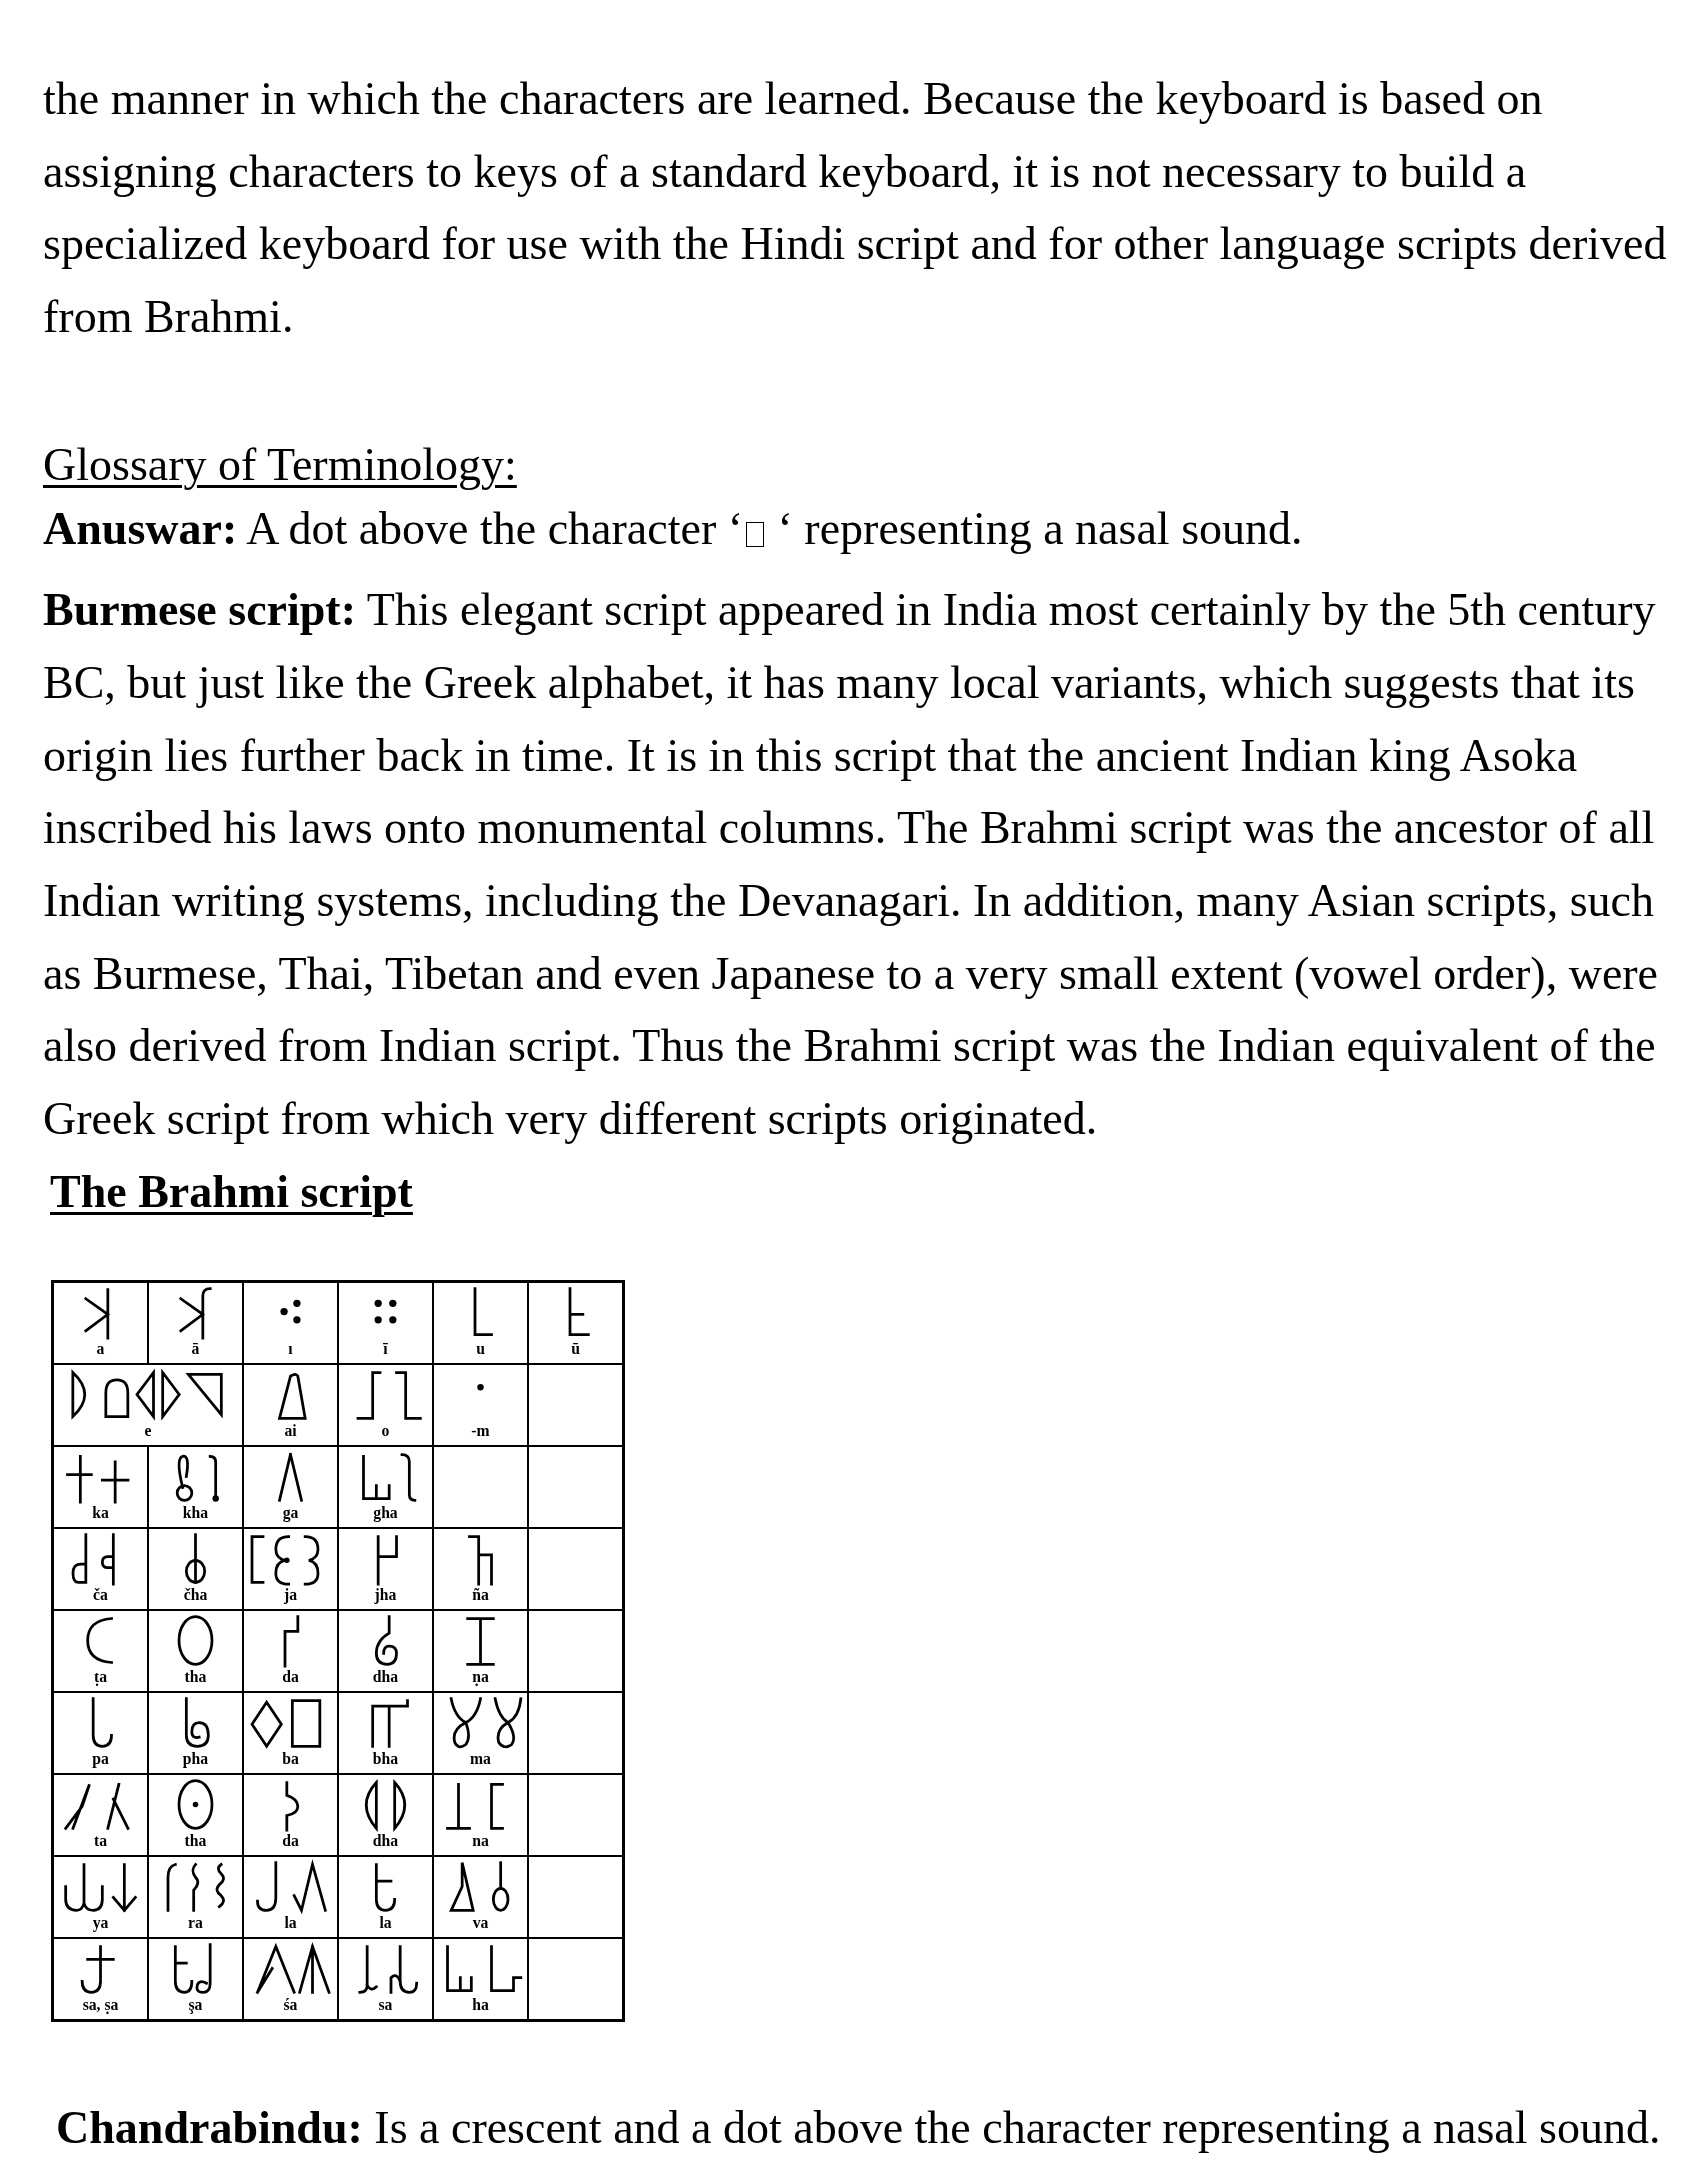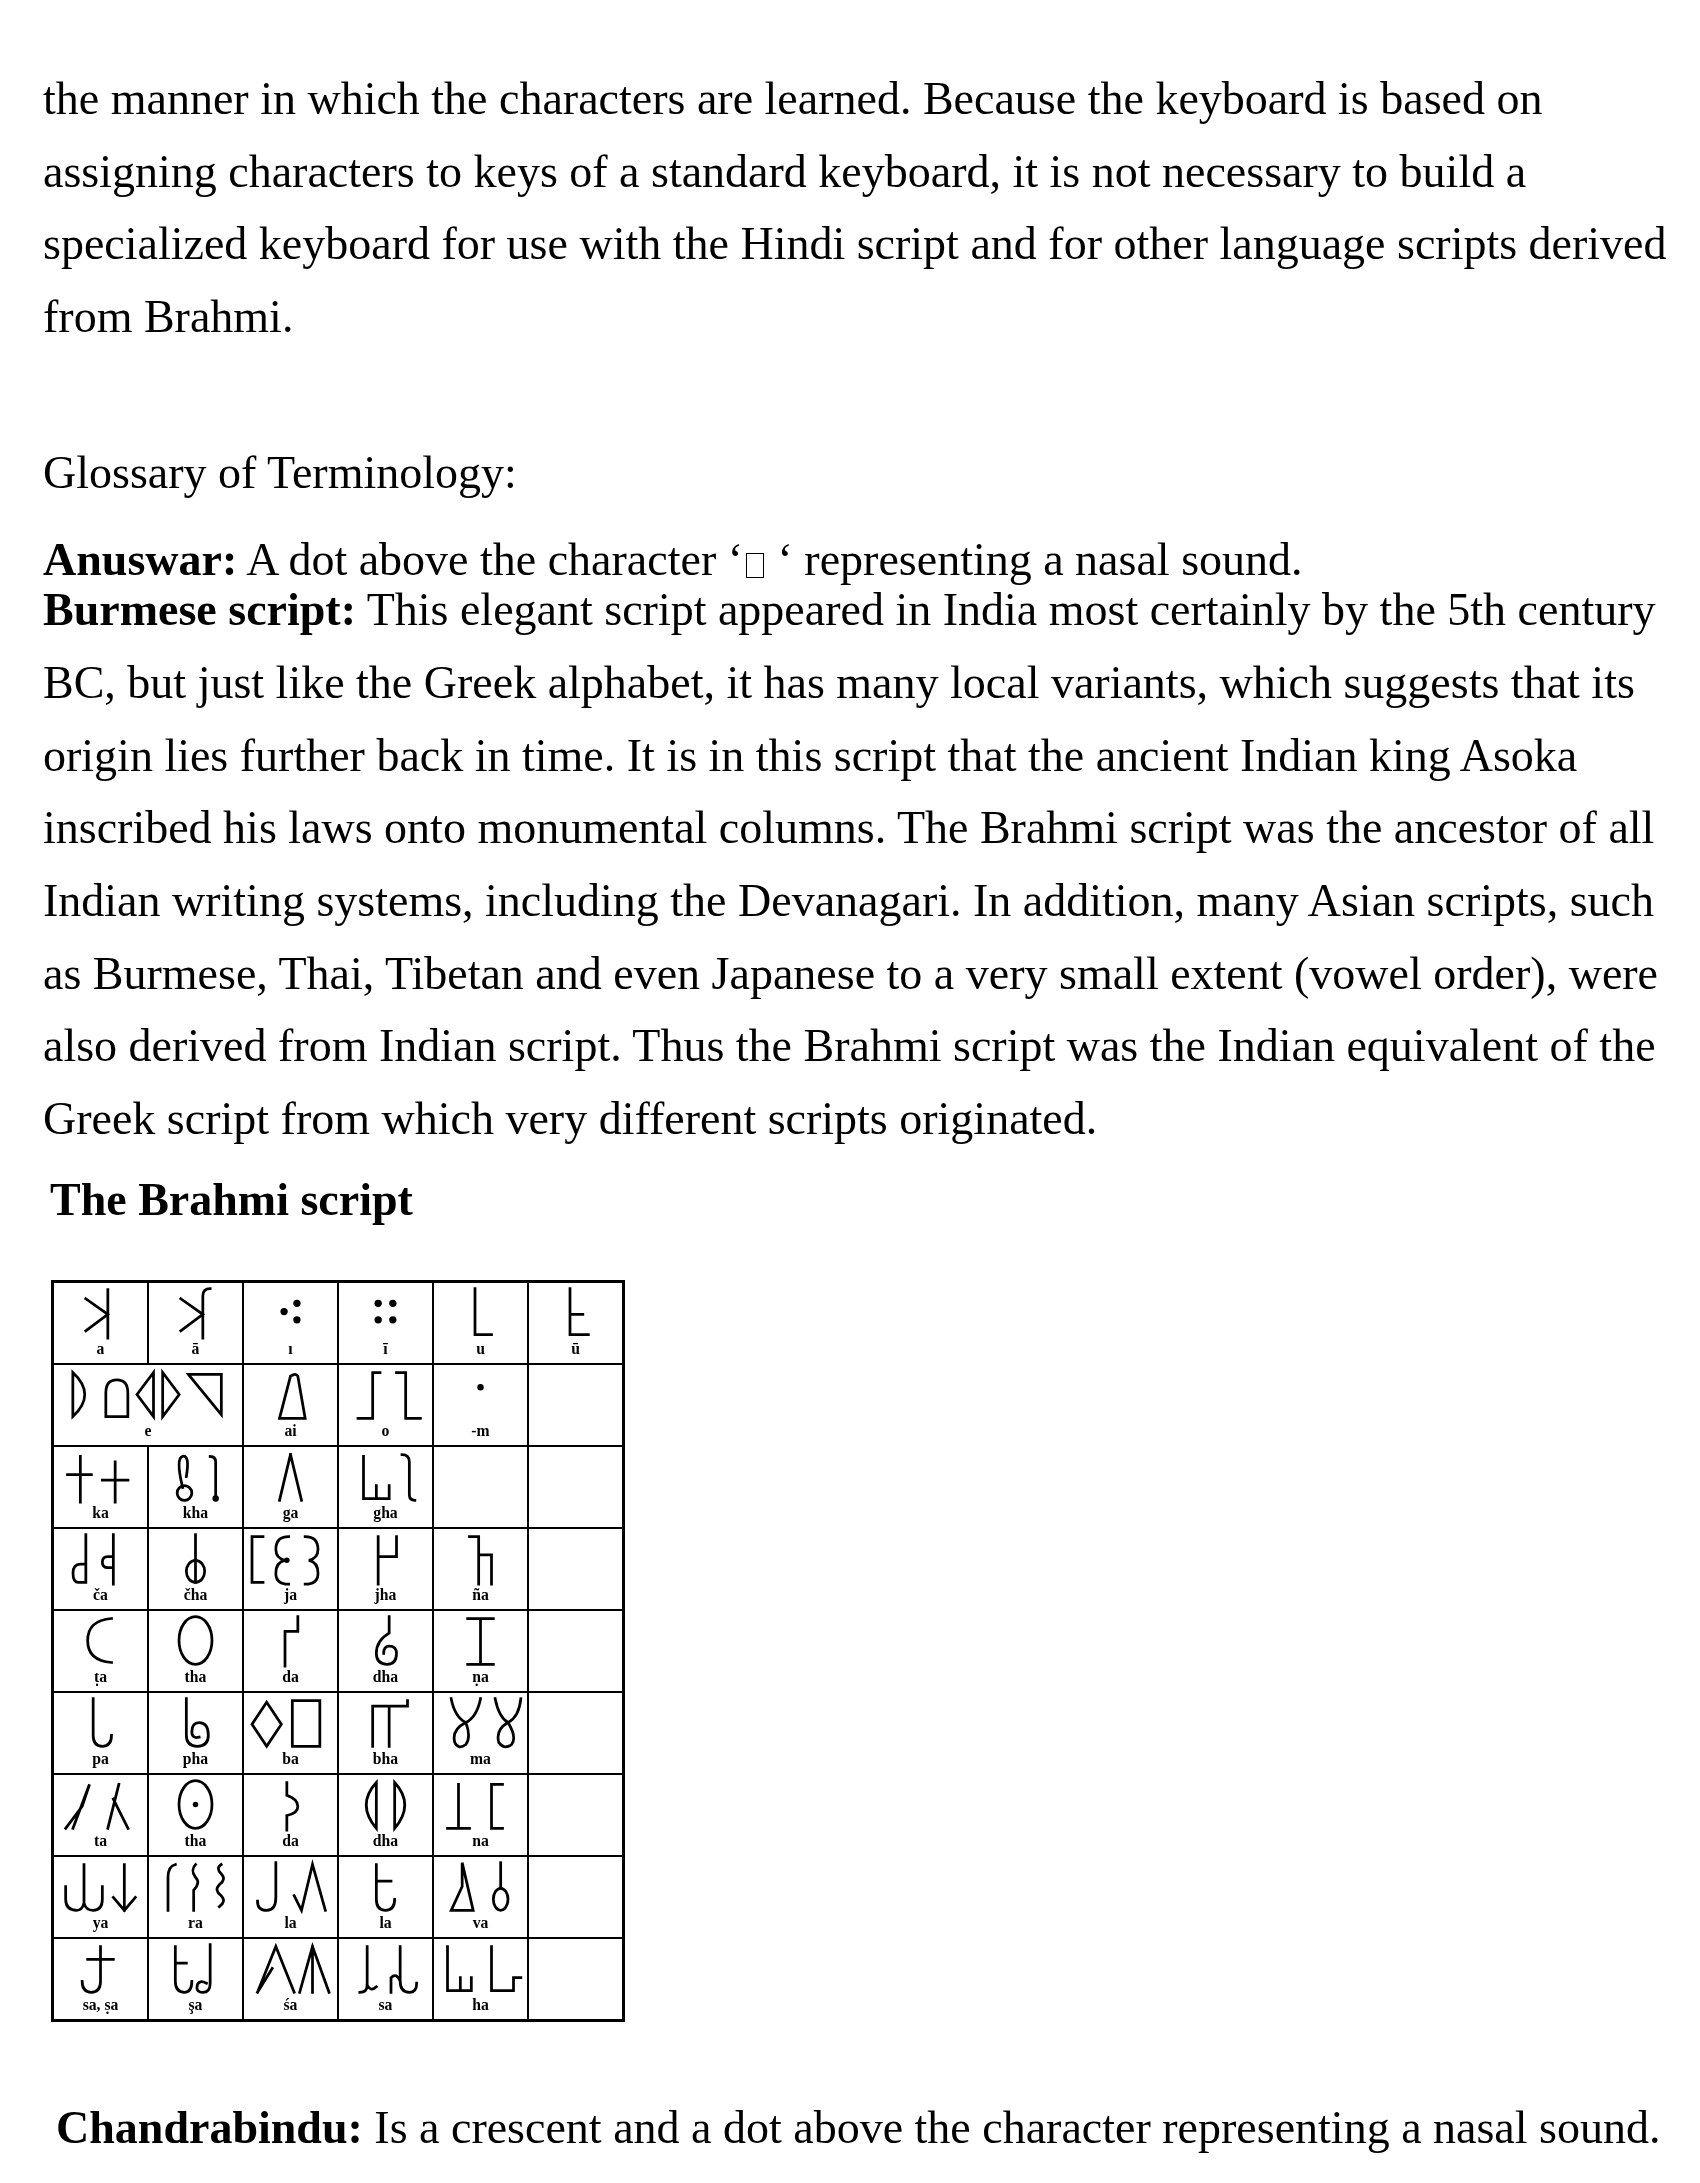--- a/index.html
+++ b/index.html
@@ -5,21 +5,21 @@
   html, body { margin: 0; padding: 0; background: #ffffff; }
   body {
     width: 1700px; height: 2183px; position: relative; overflow: hidden;
     font-family: "Liberation Serif", "DejaVu Serif", serif; color: #000;
   }
   .line {
     position: absolute; left: 43px; white-space: nowrap;
     font-size: 46px; line-height: 1;
   }
   .bold { font-weight: bold; }
-  .ul { text-underline-offset: 5px; text-decoration-thickness: 2.5px; margin-top: 8px; }
+  .ul { text-decoration: underline; text-underline-offset: 5px; text-decoration-thickness: 2.5px; }
   .box-glyph {
     display: inline-block; width: 18px; height: 25px; border: 1.7px solid #000;
     vertical-align: -2.5px; margin: 0 2.5px; box-sizing: border-box;
   }
   
   #brahmi-table {
     position: absolute; left: 51px; top: 1280px;
     border-collapse: collapse; border: 3.3px solid #000;
   }
   #brahmi-table td {
@@ -39,21 +39,21 @@
 </head>
 <body>
 
 <div class="line" style="top:76px">the manner in which the characters are learned.  Because the keyboard is based on</div>
 <div class="line" style="top:149px">assigning characters to keys of a standard keyboard, it is not necessary to build a</div>
 <div class="line" style="top:221px">specialized keyboard for use with the Hindi script and for other language scripts derived</div>
 <div class="line" style="top:294px">from Brahmi.</div>
 
 <div class="line ul" style="top:442px">Glossary of Terminology:</div>
 
-<div class="line" style="top:537px">
+<div class="line" style="top:506px">
   <span class="bold">Anuswar:</span><span> A dot above the character ‘</span><span class="box-glyph"></span><span> ‘ representing a nasal sound.</span>
 </div>
 
 <div class="line" style="top:587px">
   <span class="bold">Burmese script:</span><span> This elegant script appeared in India most certainly by the 5th century</span>
 </div>
 <div class="line" style="top:660px">BC, but just like the Greek alphabet, it has many local variants, which suggests that its</div>
 <div class="line" style="top:733px">origin lies further back in time. It is in this script that the ancient Indian king Asoka</div>
 <div class="line" style="top:805px">inscribed his laws onto monumental columns. The Brahmi script was the ancestor of all</div>
 <div class="line" style="top:878px">Indian writing systems, including the Devanagari. In addition, many Asian scripts, such</div>

